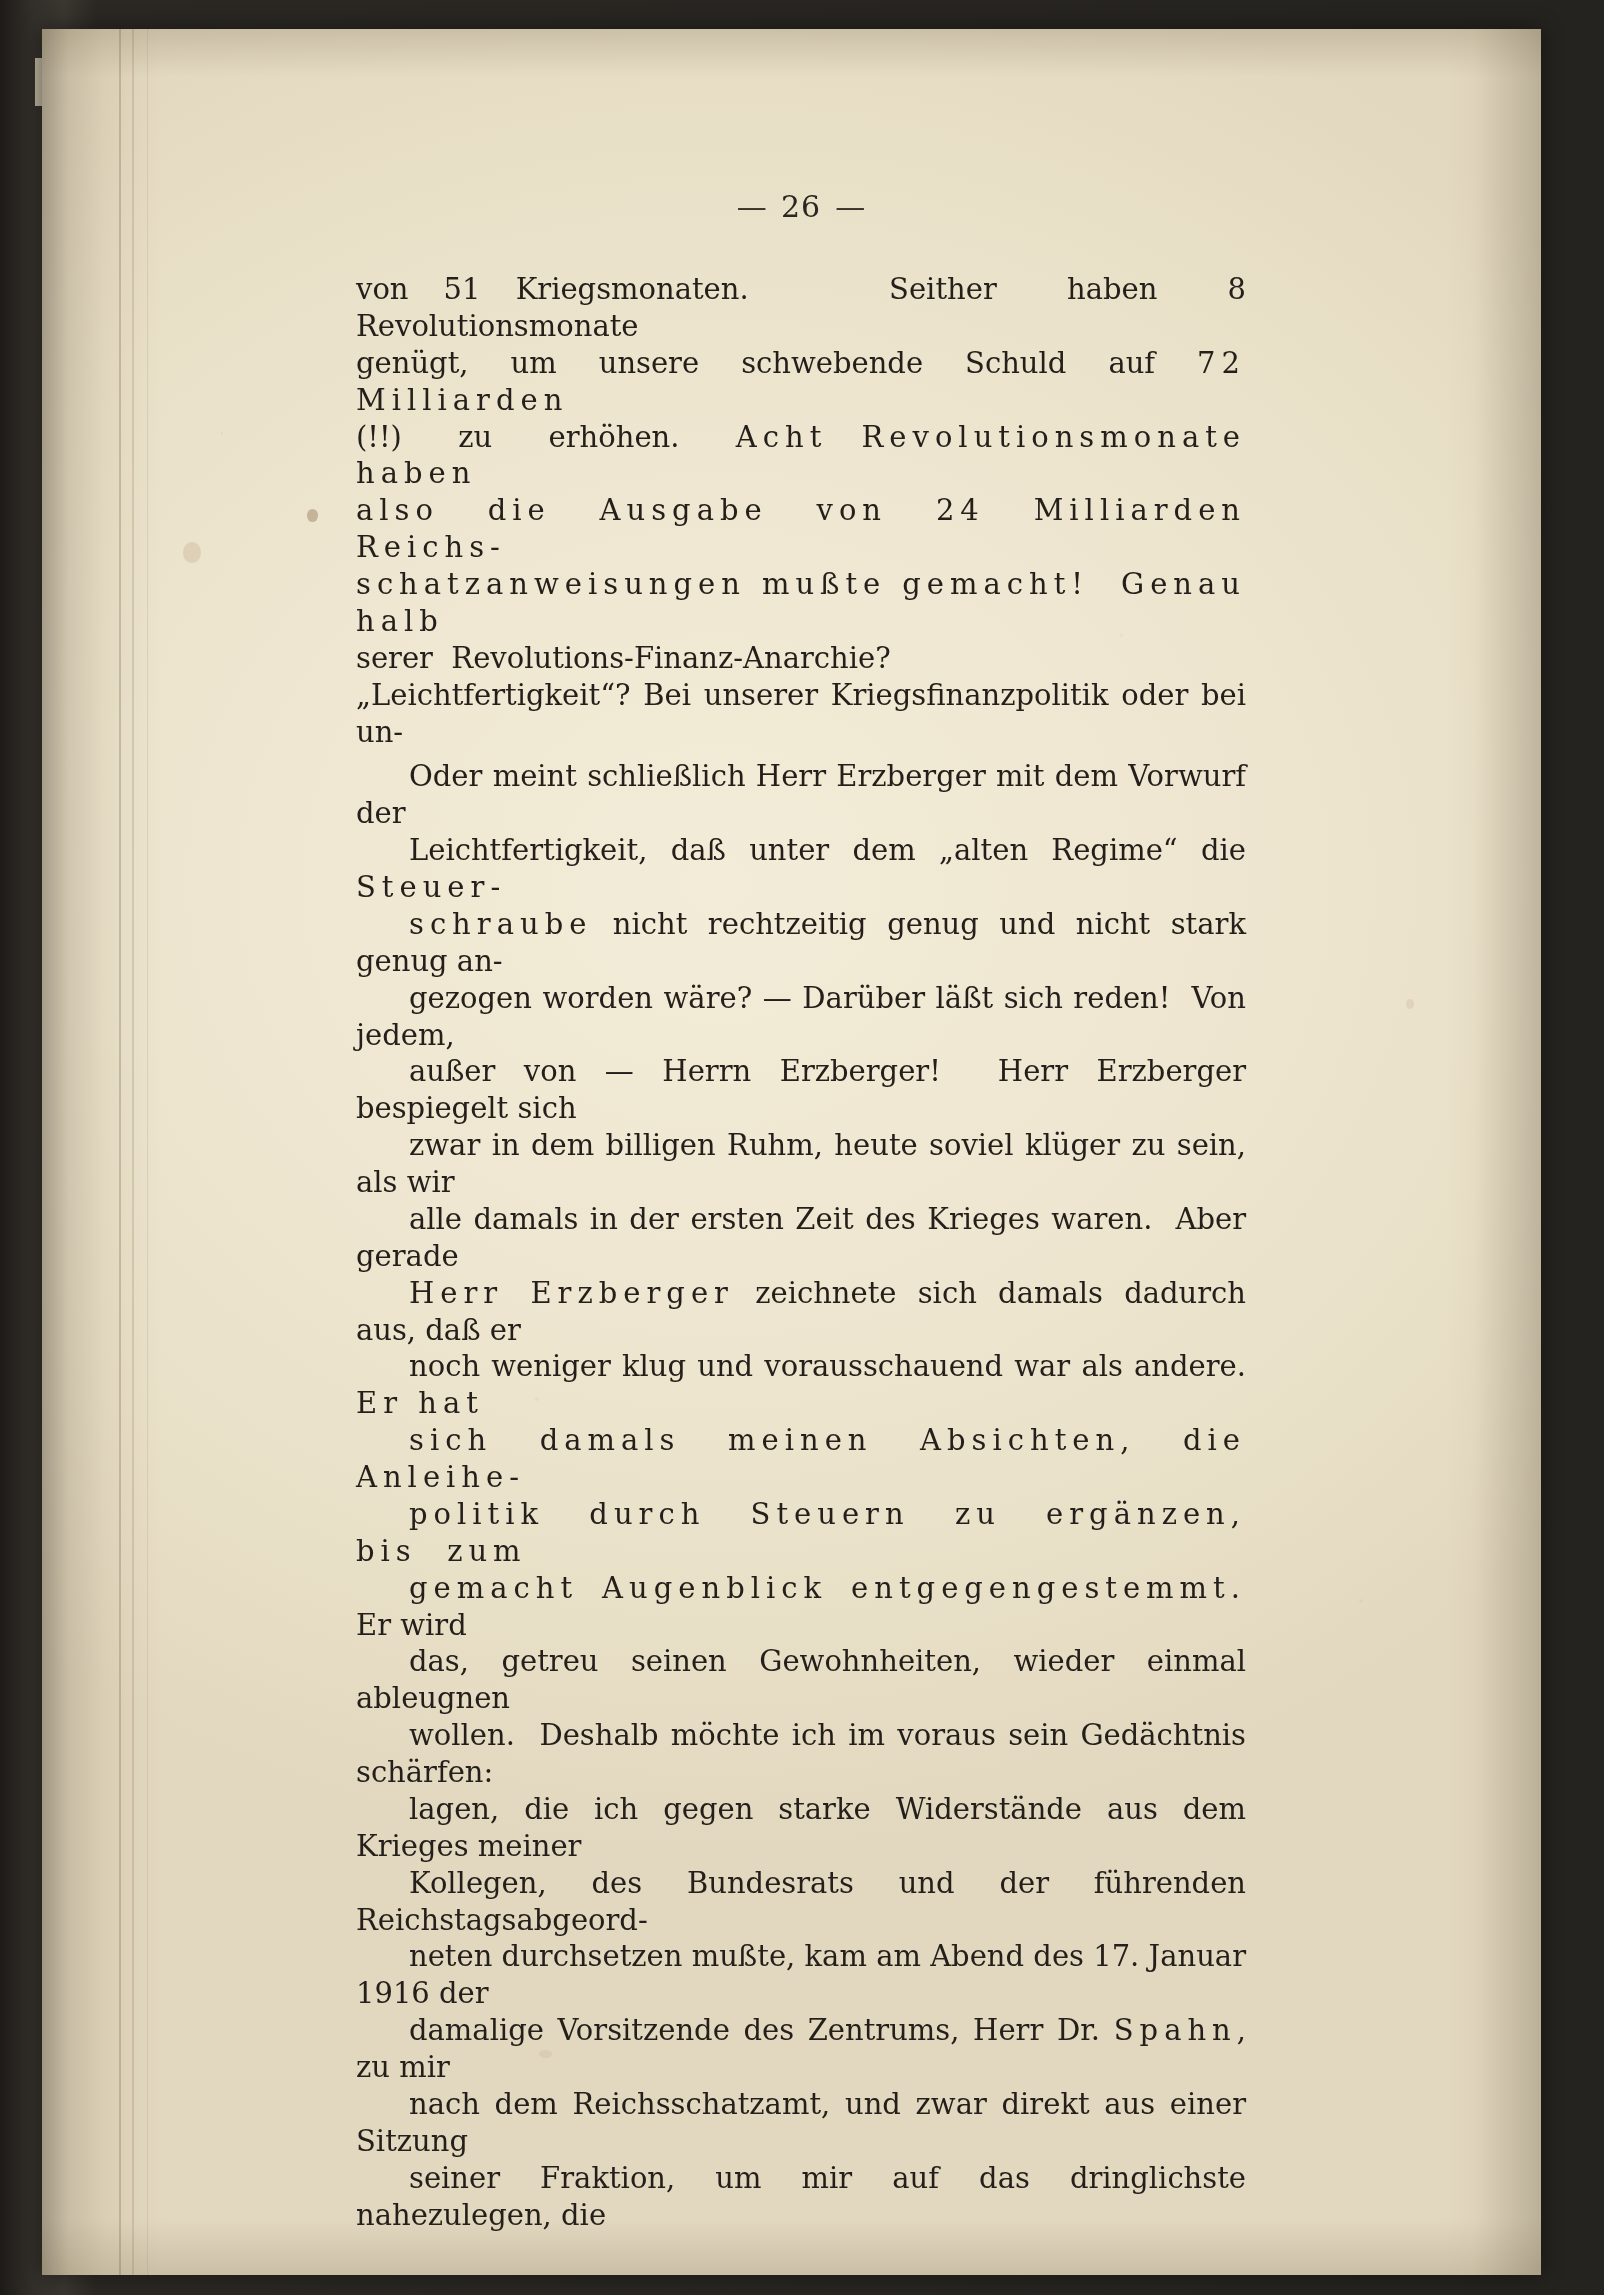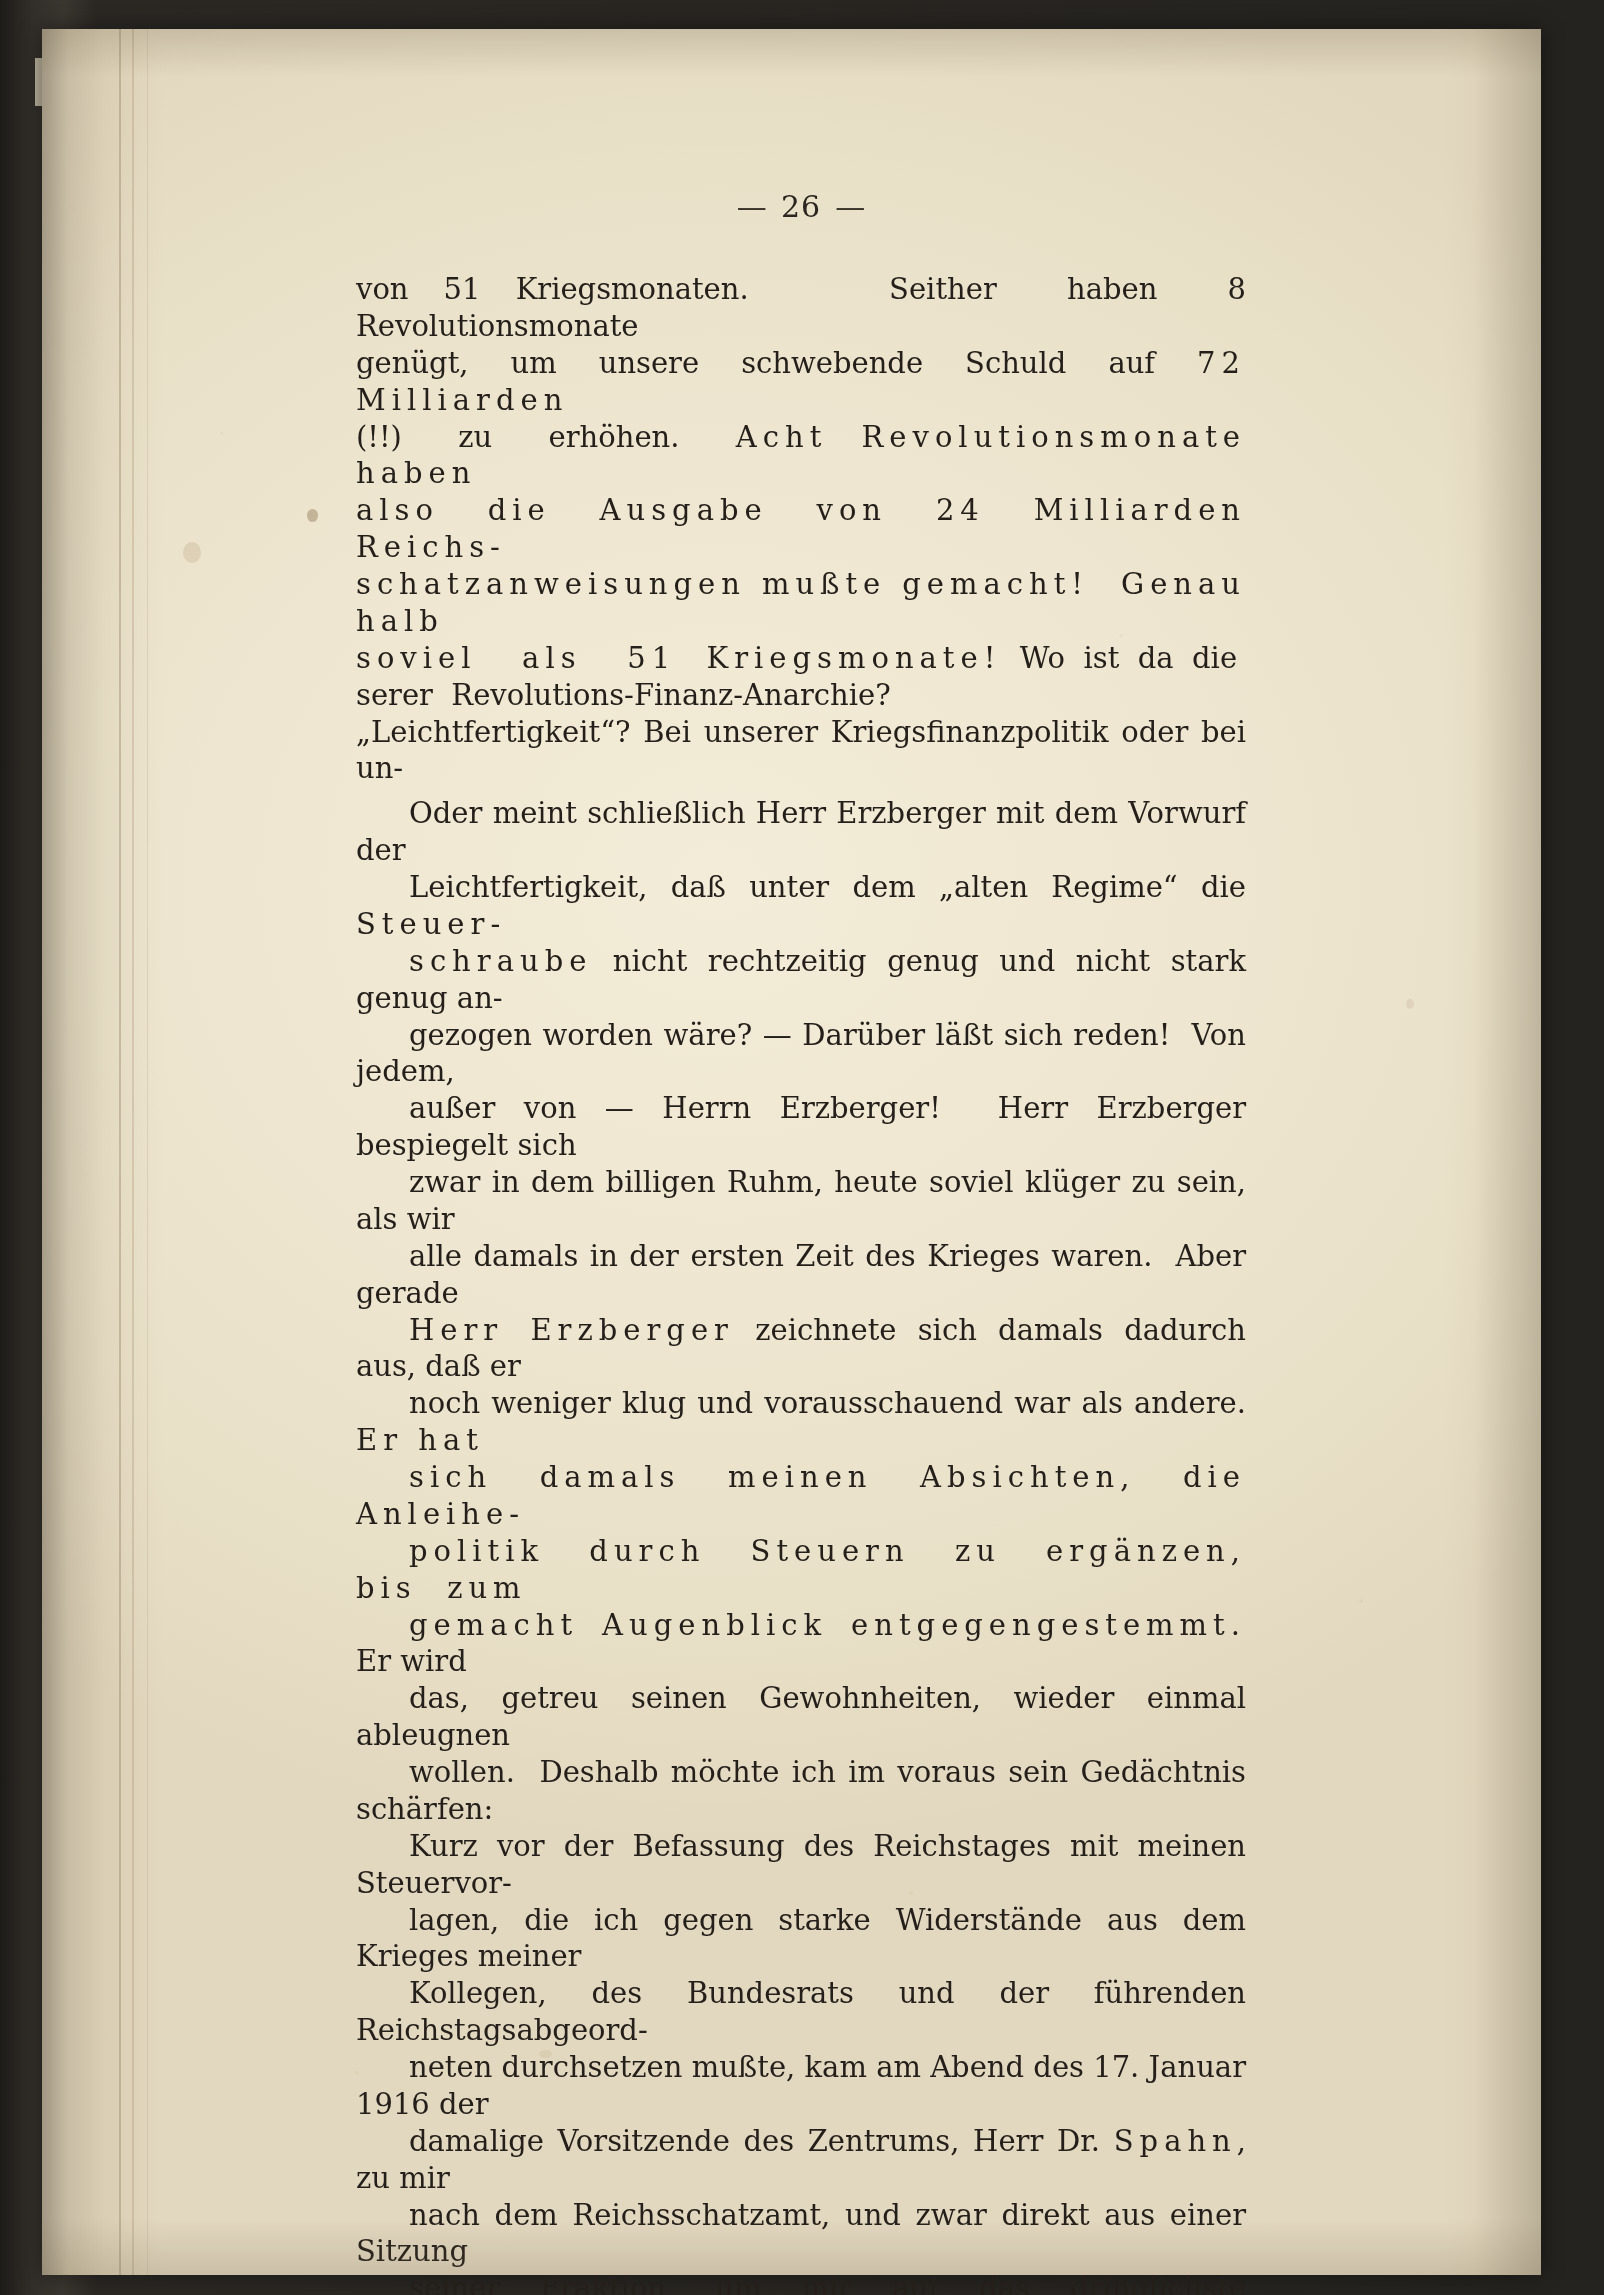--- a/index.html
+++ b/index.html
@@ -163,41 +163,39 @@
       <div id="page-number-line">
         <span class="rule">—</span><span class="num">26</span><span class="rule">—</span>
       </div>
 
       <p class="para">
         <span class="line">von 51 Kriegsmonaten.    Seither  haben  8  Revolutionsmonate</span>
         <span class="line">genügt, um unsere schwebende Schuld auf <span class="sp">72 Milliarden</span></span>
         <span class="line">(!!)  zu  erhöhen.  <span class="sp">Acht Revolutionsmonate haben</span></span>
         <span class="line sp">also  die  Ausgabe  von  24  Milliarden  Reichs-</span>
         <span class="line sp">schatzanweisungen mußte gemacht!  Genau halb</span>
-        <span class="line"><span class="sp">soviel   als   51  Kriegsmonate!</span>  Wo  ist  da  die</span>
         <span class="line">serer  Revolutions-Finanz-Anarchie?</span>
         <span class="line">„Leichtfertigkeit“? Bei unserer Kriegsfinanzpolitik oder bei un-</span>
       </p>
 
       <p class="para indent">
         <span class="line">Oder meint schließlich Herr Erzberger mit dem Vorwurf der</span>
         <span class="line">Leichtfertigkeit, daß unter dem „alten Regime“ die <span class="sp">Steuer-</span></span>
         <span class="line"><span class="sp">schraube</span> nicht rechtzeitig genug und nicht stark genug an-</span>
         <span class="line">gezogen worden wäre? — Darüber läßt sich reden!  Von jedem,</span>
         <span class="line">außer von — Herrn Erzberger!  Herr Erzberger bespiegelt sich</span>
         <span class="line">zwar in dem billigen Ruhm, heute soviel klüger zu sein, als wir</span>
         <span class="line">alle damals in der ersten Zeit des Krieges waren.  Aber gerade</span>
         <span class="line"><span class="sp">Herr Erzberger</span> zeichnete sich damals dadurch aus, daß er</span>
         <span class="line">noch weniger klug und vorausschauend war als andere.  <span class="sp">Er hat</span></span>
         <span class="line sp">sich  damals  meinen  Absichten,  die  Anleihe-</span>
         <span class="line sp">politik  durch  Steuern  zu  ergänzen,  bis  zum</span>
         <span class="line"><span class="sp">gemacht Augenblick entgegengestemmt.</span>  Er wird</span>
         <span class="line">das,  getreu  seinen  Gewohnheiten,  wieder  einmal  ableugnen</span>
         <span class="line">wollen.  Deshalb möchte ich im voraus sein Gedächtnis schärfen:</span>
-        <span class="line">Kurz vor der Befassung des Reichstages mit meinen Steuervor-</span>
         <span class="line">lagen, die ich gegen starke Widerstände aus dem Krieges meiner</span>
         <span class="line">Kollegen, des Bundesrats und der führenden Reichstagsabgeord-</span>
         <span class="line">neten durchsetzen mußte, kam am Abend des 17. Januar 1916 der</span>
         <span class="line">damalige Vorsitzende des Zentrums, Herr Dr. <span class="sp">Spahn</span>, zu mir</span>
         <span class="line">nach dem Reichsschatzamt, und zwar direkt aus einer Sitzung</span>
         <span class="line">seiner Fraktion, um mir auf das dringlichste nahezulegen, die</span>
 
         <span class="line sp"></span>
       </p>
     </div>

